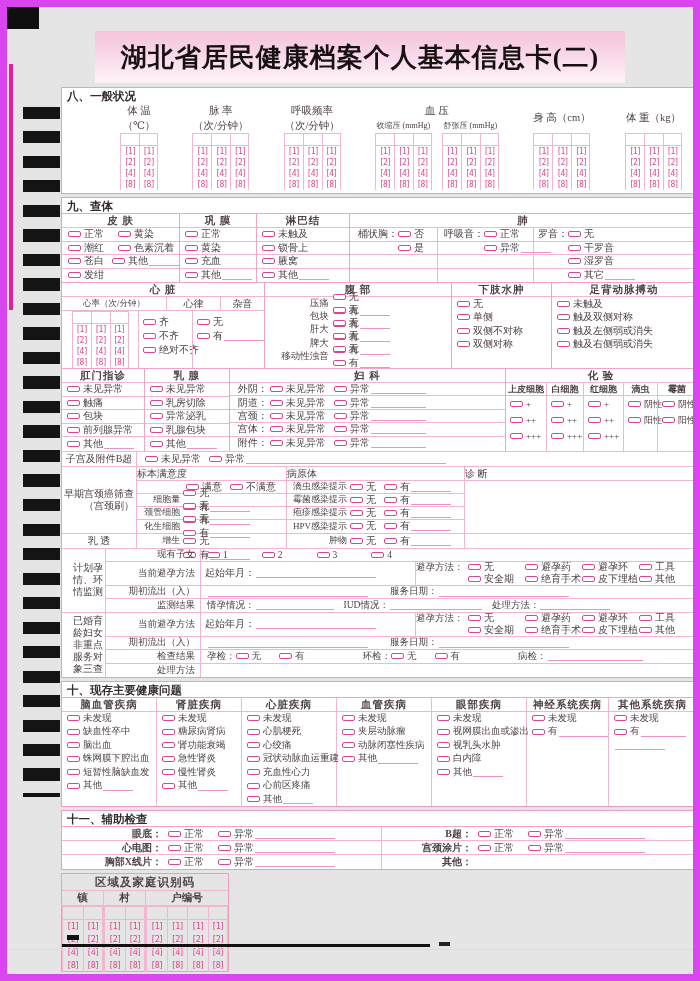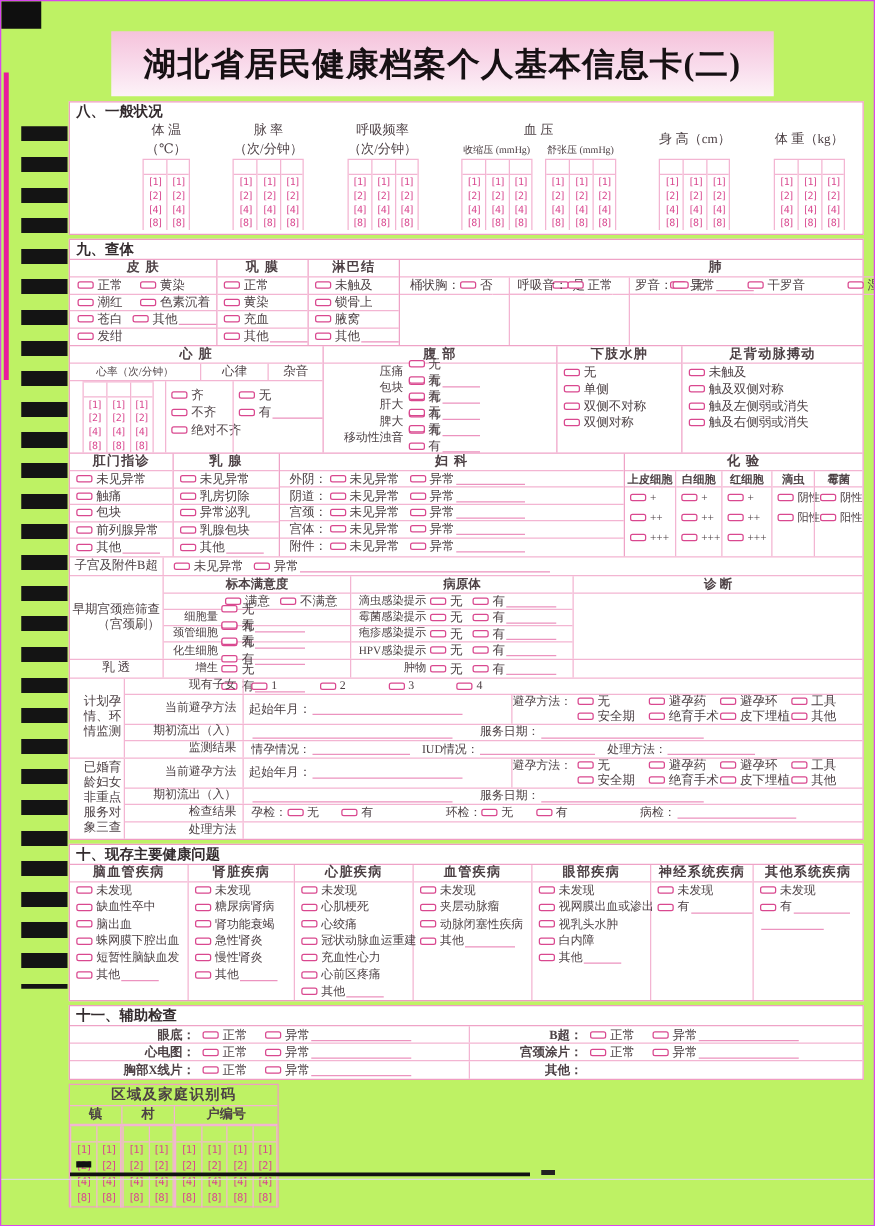--- a/index.html
+++ b/index.html
@@ -1,18 +1,18 @@
 <!DOCTYPE html>
 <html><head>
 <meta charset="utf-8">
 <style>
 *{margin:0;padding:0;box-sizing:border-box}
 html,body{width:700px;height:981px}
 body{background:#fff;font-family:"Liberation Serif","DejaVu Serif",serif;color:#4d4145;font-size:10px;position:relative}
-.page{position:absolute;inset:0;background:#bef264;border:1px solid #d946ef;overflow:hidden}
+.page{position:absolute;inset:0;background:#e5e5e5;border:7px solid #d946ef;overflow:hidden}
 
 .corner{position:absolute;top:0;left:0;width:32px;height:22px;background:#0f0f0f}
 .strip{position:absolute;left:2px;top:57px;width:4px;height:246px;background:#e81c9c}
 .tmarks{position:absolute;left:16px;top:100px;width:37px;height:690px;
  background:repeating-linear-gradient(180deg,#141414 0 12px,transparent 12px 24.5px)}
 
 .title-band{position:absolute;top:24px;left:88px;width:530px;height:52px;display:flex;align-items:center;justify-content:center;
  background:linear-gradient(180deg,#f5c3db 0%,#f9dcec 55%,#fdf3f8 100%)}
 .title-band span{font-size:26px;font-weight:bold;color:#171114;letter-spacing:1px;white-space:nowrap}
 .content{position:absolute;top:80px;left:54px;width:636px}
@@ -45,21 +45,21 @@
 .s8l{text-align:center;font-size:10.5px;line-height:15px;height:30px}
 .s8l.one{line-height:30px}
 .s8l.bph{height:15px;line-height:15px}
 .s8sub{font-size:8px;height:15px;line-height:15px;text-align:center;white-space:nowrap}
 .s8bp{display:flex;gap:10px}
 .s8bps{display:flex;flex-direction:column;align-items:center}
 
 .so1{width:50px}
 .frow .opt{padding-left:6px}
 .lungwrap{display:flex;height:54px}
-.lcol{display:flex;flex-direction:row;border-right:1px solid #f3b5d2}
+.lcol{display:flex;flex-direction:column;border-right:1px solid #f3b5d2}
 .lcol:last-child{border-right:none}
 .lrow{display:flex;align-items:center;height:13.5px;border-bottom:1px solid #f3b5d2}
 .lrow:last-child{border-bottom:none}
 .lrow .opt{padding-left:0}
 
 .hsub{display:flex;height:14px;border-bottom:1px solid #f3b5d2;align-items:center}
 .hs1{width:104px;text-align:center;font-size:8.5px}
 .hs2{width:54px;text-align:center;border-left:1px solid #f3b5d2;align-self:stretch;line-height:13px}
 .hs3{flex:1;text-align:center;border-left:1px solid #f3b5d2;align-self:stretch;line-height:13px}
 .hbody{display:flex;height:57px}
@@ -81,21 +81,21 @@
 .labcol:first-child{border-left:none}
 .labh{height:13px;line-height:12px;text-align:center;font-size:9px;font-weight:bold;border-bottom:1px solid #f3b5d2}
 .labcol .opt{height:16px;padding-left:4px;display:flex}
 .labcol .optlab{font-size:9px}
 
 .lbl{width:75px;border-right:1px solid #f3b5d2;display:flex;align-items:center;justify-content:center;text-align:right;font-weight:normal;font-size:10px;padding:1px 2px;line-height:12px}
 .dctn{flex:1;display:flex;align-items:center;padding-left:8px}
 .ce{flex:1;display:flex}
 .cecol{display:flex;flex-direction:column;border-right:1px solid #f3b5d2}
 .cecol:last-child{border-right:none}
-.ceh{height:14px;line-height:13px;text-align:center;font-weight:bold;font-size:10px;border-bottom:1px solid #f3b5d2}
+.ceh{height:14px;line-height:13px;text-align:left;font-weight:normal;font-size:10px;border-bottom:1px solid #f3b5d2}
 .cerow{display:flex;align-items:center;height:13px;border-bottom:1px solid #f3b5d2}
 .cerow:last-child{border-bottom:none}
 .cpre{width:46px;text-align:right;font-size:9px;margin-right:3px}
 .cpre2{width:60px;text-align:right;font-size:9px;margin-right:3px}
 .gtab{flex:1;display:flex;flex-direction:column}
 .grow{display:flex;border-bottom:1px solid #f3b5d2;align-items:stretch}
 .grow:last-child{border-bottom:none}
 .glab{width:95px;border-right:1px solid #f3b5d2;display:flex;align-items:center;justify-content:flex-end;padding-right:5px;font-size:9.5px;text-align:right;line-height:11px}
 .gct{flex:1;display:flex;align-items:center;padding-left:6px;font-size:9.5px}
 .gct .optlab{font-size:9.5px}

